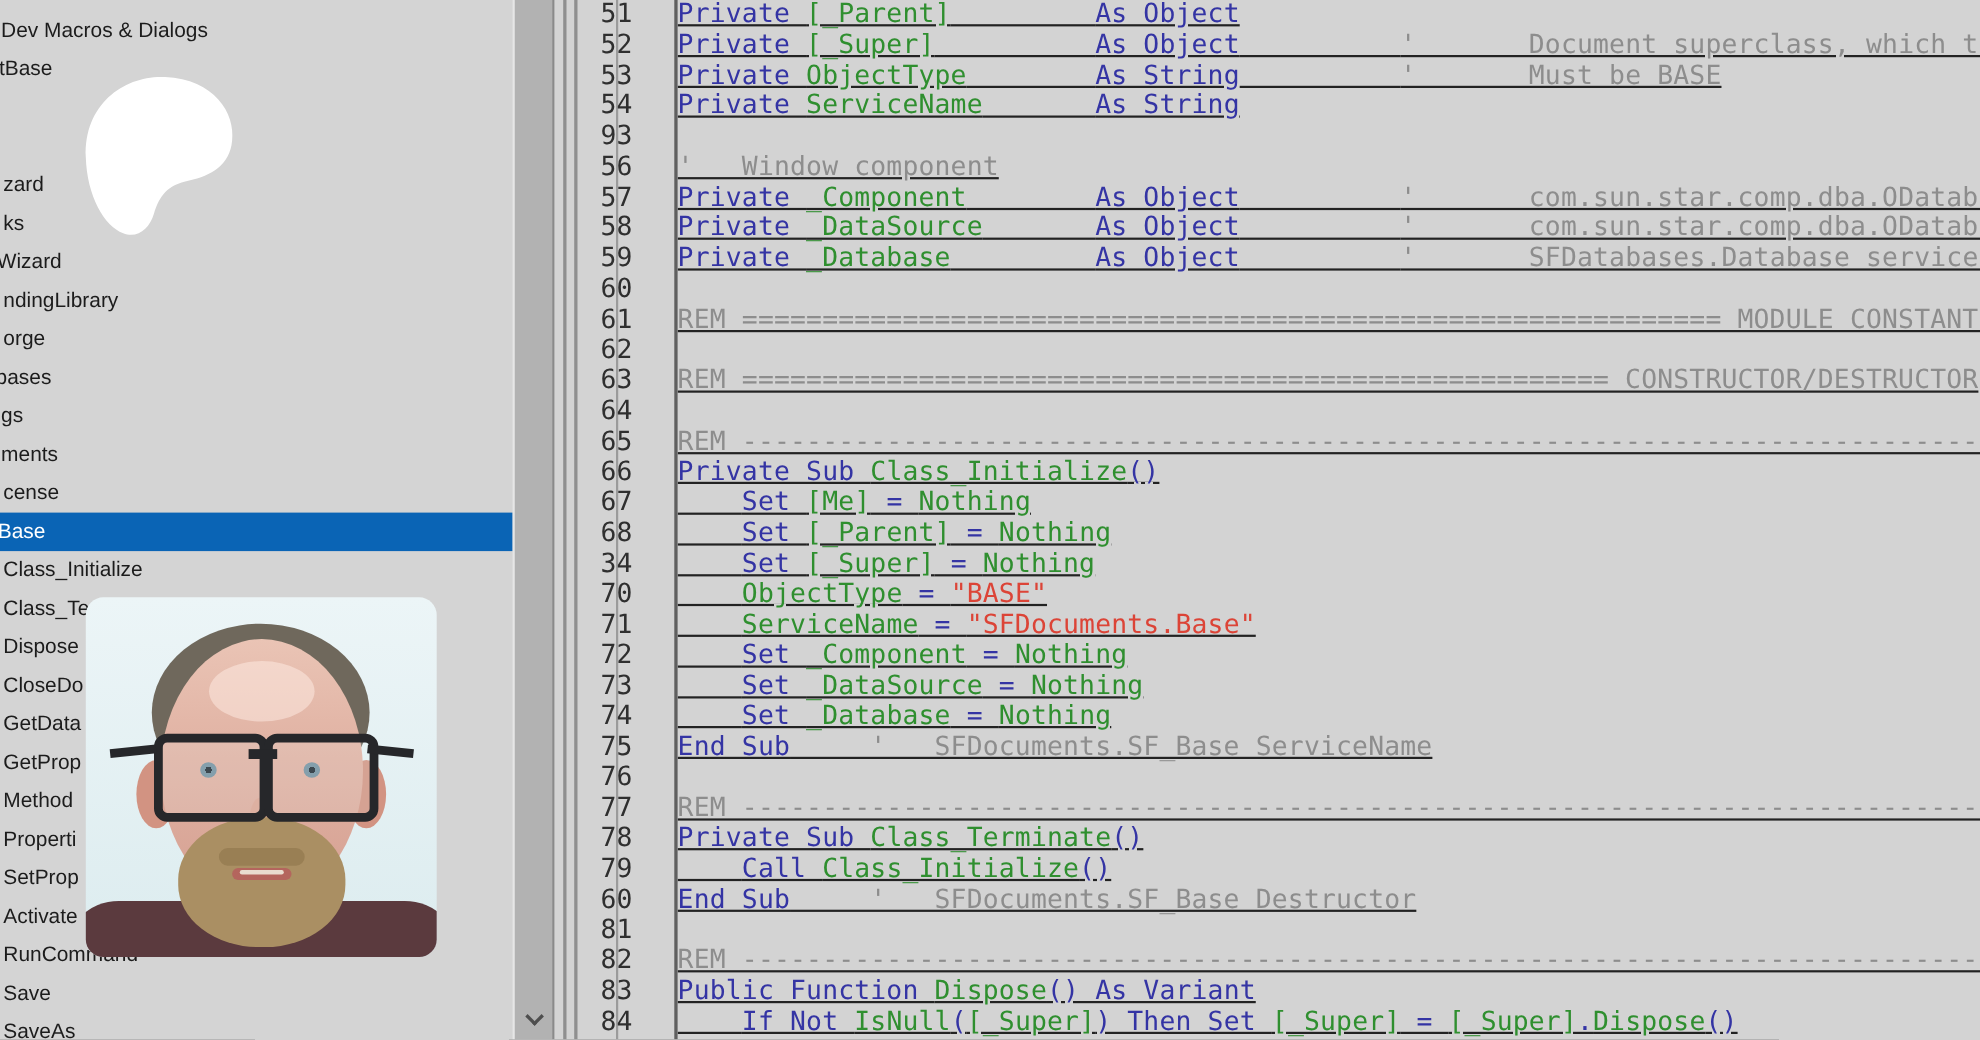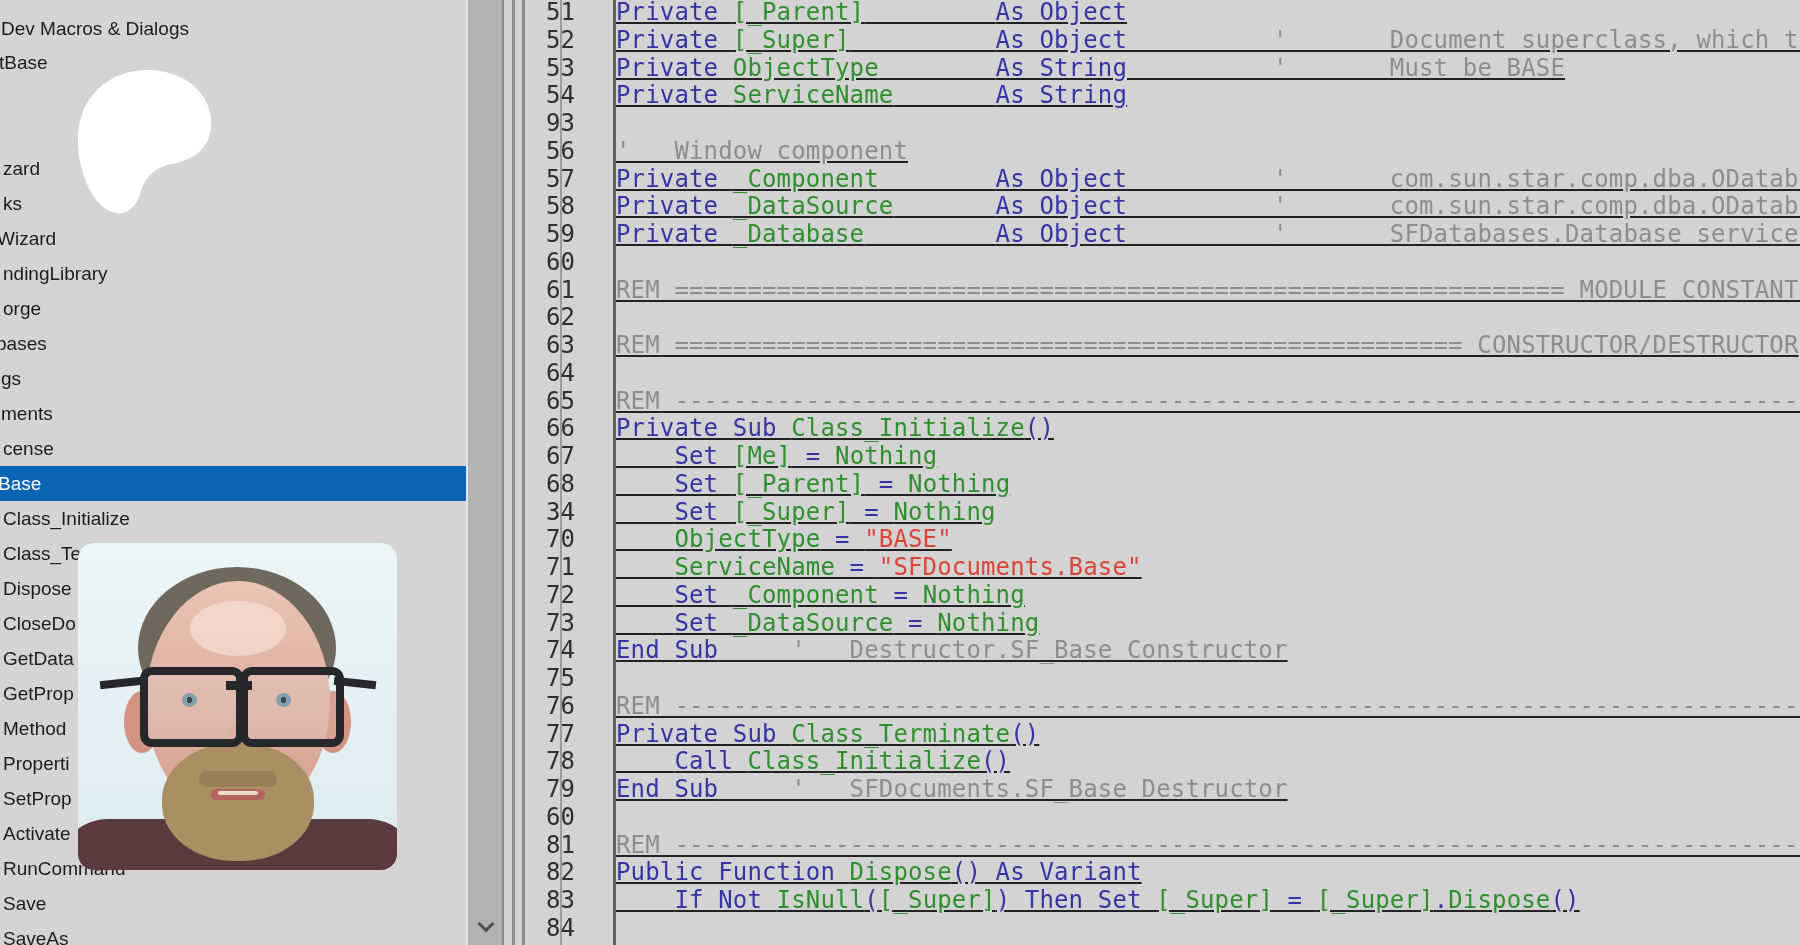--- a/index.html
+++ b/index.html
@@ -167,21 +167,22 @@
       <div class="cl"></div>
       <div class="cl"><span class="tk-cm">REM ------------------------------------------------------------------------------------------</span></div>
       <div class="cl"><span class="tk-kw">Private Sub </span><span class="tk-id">Class_Initialize</span><span class="tk-kw">()</span></div>
       <div class="cl"><span class="tk-pl">    </span><span class="tk-kw">Set </span><span class="tk-id">[Me]</span><span class="tk-kw"> = </span><span class="tk-id">Nothing</span></div>
       <div class="cl"><span class="tk-pl">    </span><span class="tk-kw">Set </span><span class="tk-id">[_Parent]</span><span class="tk-kw"> = </span><span class="tk-id">Nothing</span></div>
       <div class="cl"><span class="tk-pl">    </span><span class="tk-kw">Set </span><span class="tk-id">[_Super]</span><span class="tk-kw"> = </span><span class="tk-id">Nothing</span></div>
       <div class="cl"><span class="tk-pl">    </span><span class="tk-id">ObjectType</span><span class="tk-kw"> = </span><span class="tk-st">"BASE"</span></div>
       <div class="cl"><span class="tk-pl">    </span><span class="tk-id">ServiceName</span><span class="tk-kw"> = </span><span class="tk-st">"SFDocuments.Base"</span></div>
       <div class="cl"><span class="tk-pl">    </span><span class="tk-kw">Set </span><span class="tk-id">_Component</span><span class="tk-kw"> = </span><span class="tk-id">Nothing</span></div>
       <div class="cl"><span class="tk-pl">    </span><span class="tk-kw">Set </span><span class="tk-id">_DataSource</span><span class="tk-kw"> = </span><span class="tk-id">Nothing</span></div>
-      <div class="cl"><span class="tk-kw">End Sub</span><span class="tk-cm">     '   Destructor.SF_Base Constructor</span></div>
+      <div class="cl"><span class="tk-pl">    </span><span class="tk-kw">Set </span><span class="tk-id">_Database</span><span class="tk-kw"> = </span><span class="tk-id">Nothing</span></div>
+      <div class="cl"><span class="tk-kw">End Sub</span><span class="tk-cm">     '   SFDocuments.SF_Base ServiceName</span></div>
       <div class="cl"></div>
       <div class="cl"><span class="tk-cm">REM ------------------------------------------------------------------------------------------</span></div>
       <div class="cl"><span class="tk-kw">Private Sub </span><span class="tk-id">Class_Terminate</span><span class="tk-kw">()</span></div>
       <div class="cl"><span class="tk-pl">    </span><span class="tk-kw">Call </span><span class="tk-id">Class_Initialize</span><span class="tk-kw">()</span></div>
       <div class="cl"><span class="tk-kw">End Sub</span><span class="tk-cm">     '   SFDocuments.SF_Base Destructor</span></div>
       <div class="cl"></div>
       <div class="cl"><span class="tk-cm">REM ------------------------------------------------------------------------------------------</span></div>
       <div class="cl"><span class="tk-kw">Public Function </span><span class="tk-id">Dispose</span><span class="tk-kw">() As Variant</span></div>
       <div class="cl"><span class="tk-pl">    </span><span class="tk-kw">If Not </span><span class="tk-id">IsNull</span><span class="tk-kw">(</span><span class="tk-id">[_Super]</span><span class="tk-kw">) Then Set </span><span class="tk-id">[_Super]</span><span class="tk-kw"> = </span><span class="tk-id">[_Super]</span><span class="tk-kw">.</span><span class="tk-id">Dispose</span><span class="tk-kw">()</span></div>
     </div>

